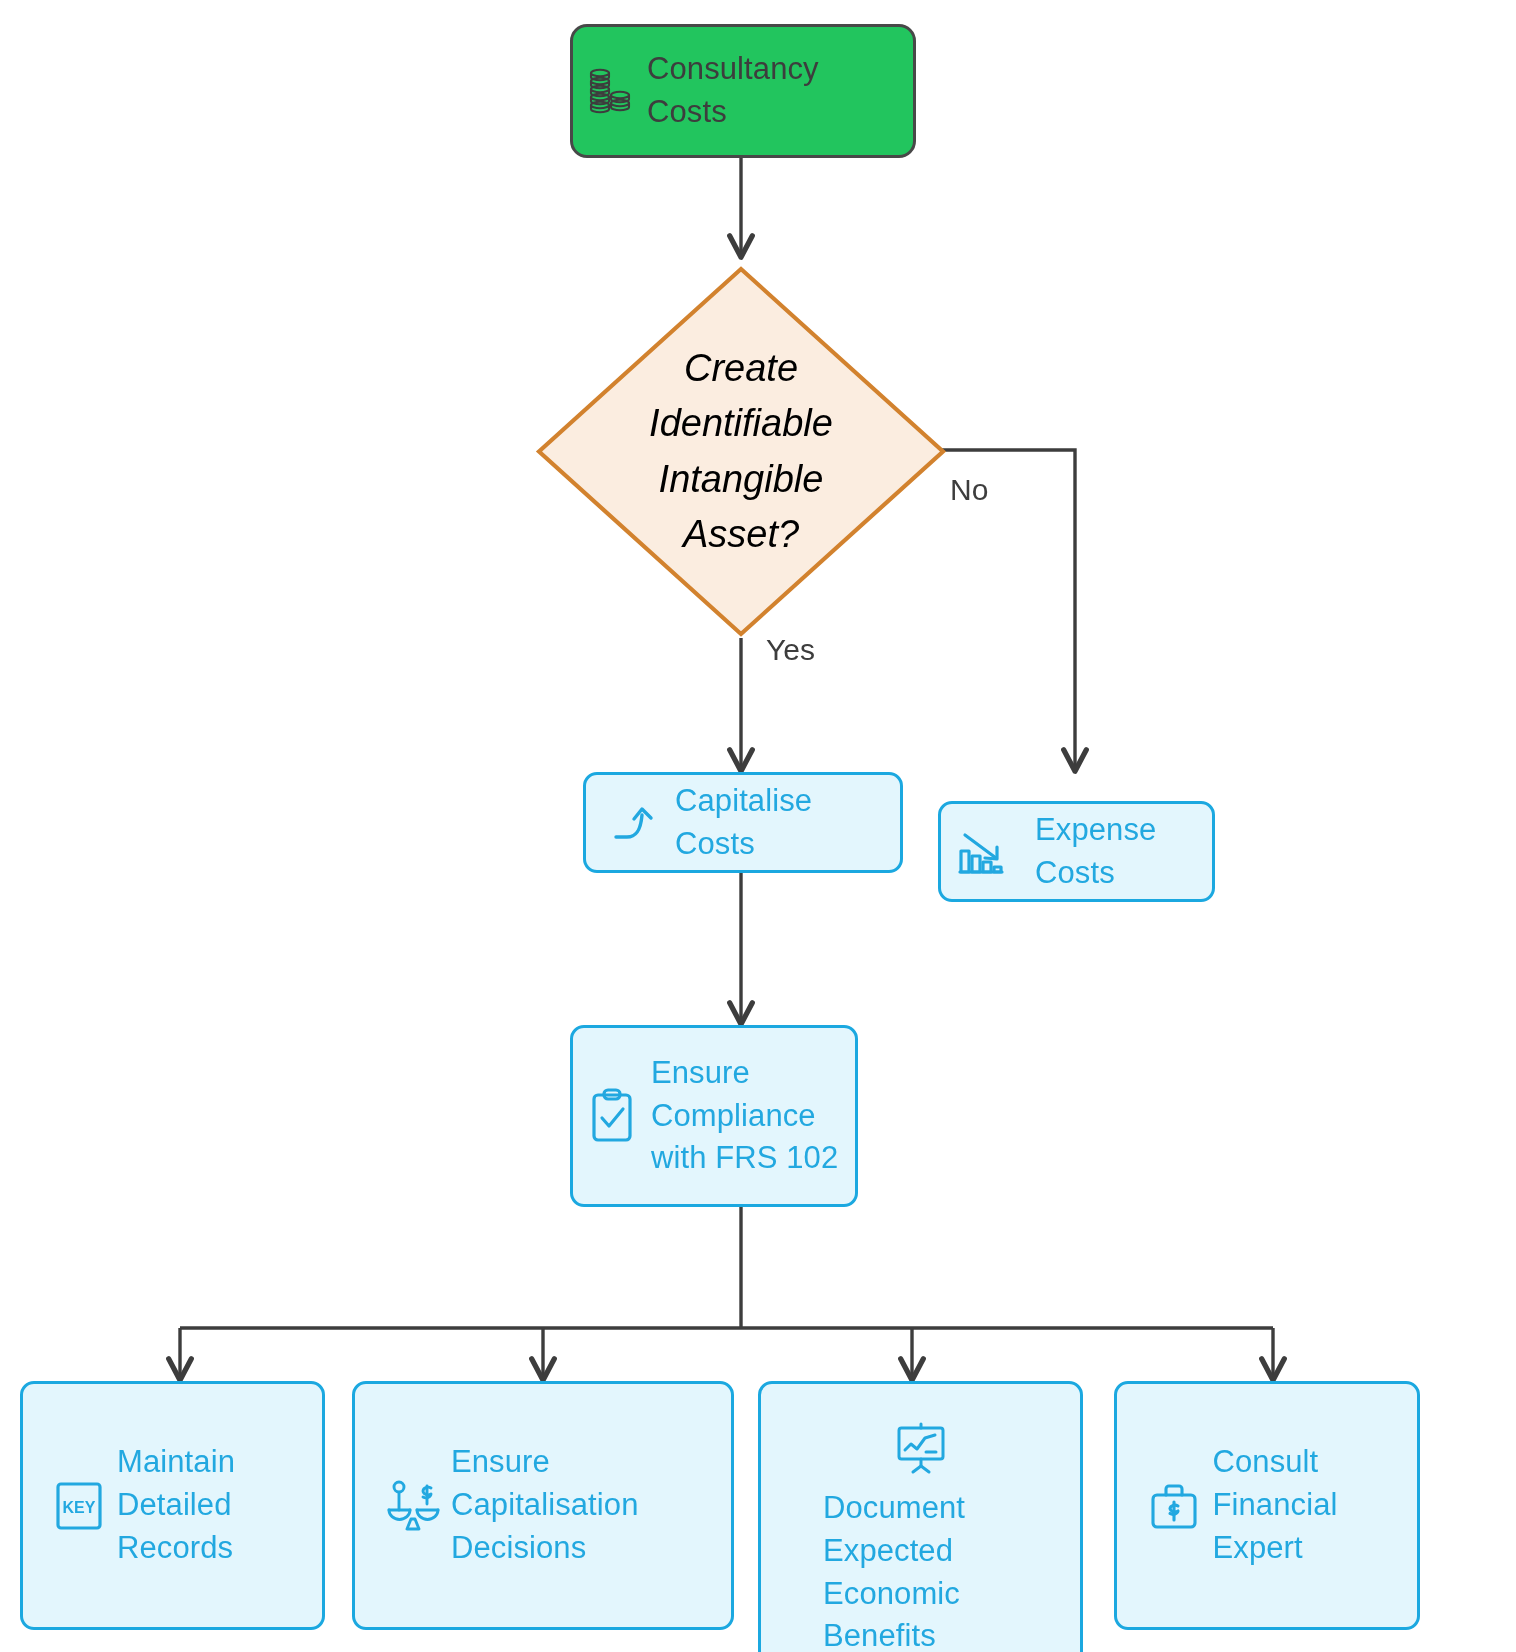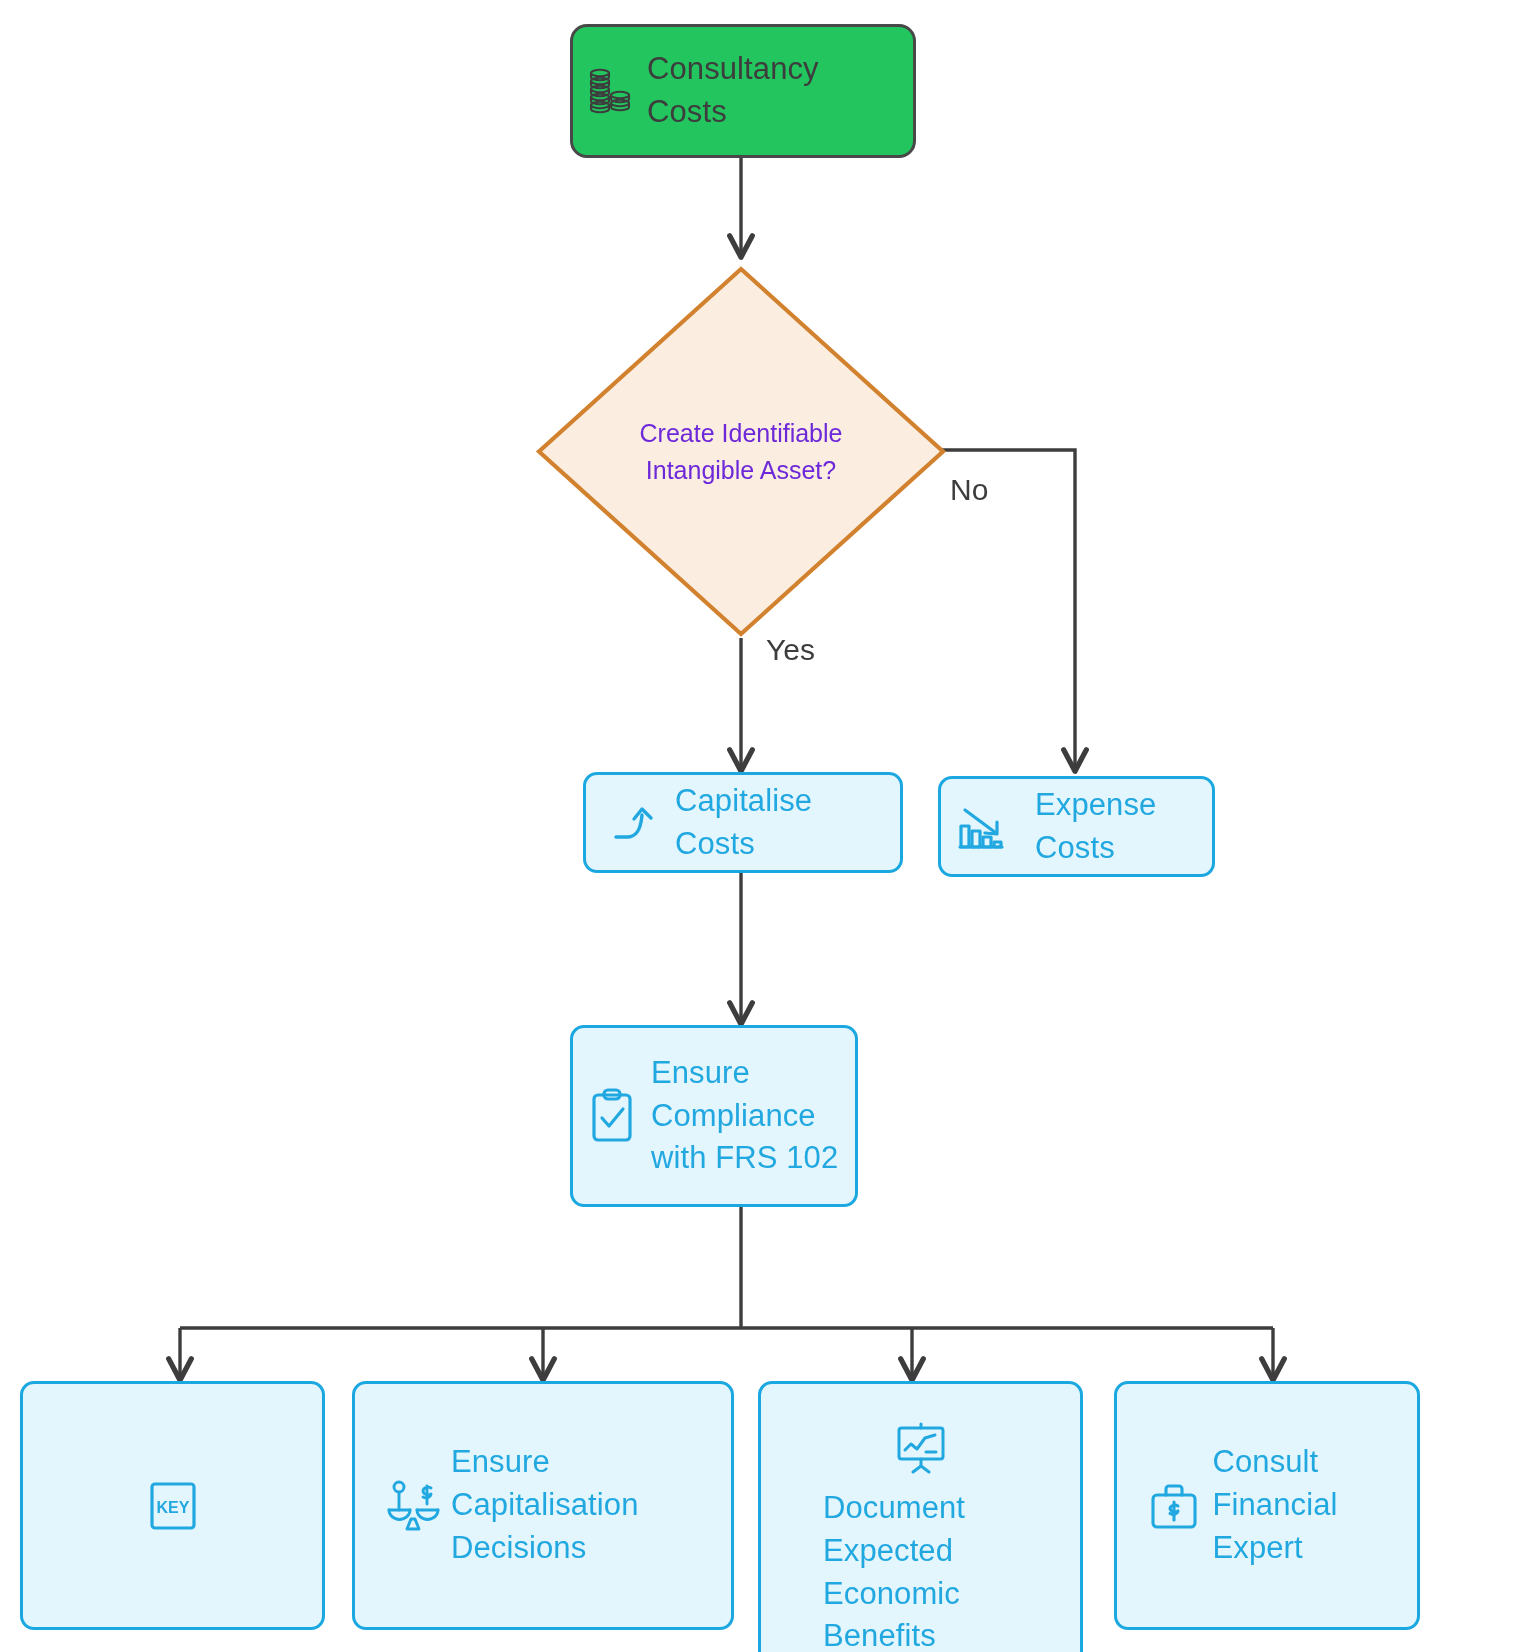--- a/index.html
+++ b/index.html
@@ -14,21 +14,21 @@
 
   .n-start{background:#22c55e;border:3px solid #484848;border-radius:17px;}
   .n-start .lbl{color:#3d3d3d;}
 
   .n-blue{background:#e3f6fd;border:3px solid #1ba8e0;}
   .n-blue .lbl{color:#22a8e0;}
 
   .diamond{position:absolute;}
   .diamond .dlbl{position:absolute;left:0;top:0;width:100%;height:100%;
       display:flex;align-items:center;justify-content:center;text-align:center;
-      color:#6d28d9;font-size:25px;line-height:1.45;}
+      color:#000000;font-size:38px;line-height:1.45;font-style:italic;}
 
   .elabel{position:absolute;color:#3d3d3d;font-size:30px;}
 </style>
 </head>
 <body>
 
 <div id="stage">
 
   <svg id="edges" viewBox="0 0 1516 1652">
     <defs>
@@ -97,21 +97,21 @@
       <svg width="52" height="48" viewBox="0 0 52 48">
         <g fill="none" stroke="#22a8e0" stroke-width="3.4" stroke-linecap="round" stroke-linejoin="round">
           <path d="M5,38 L16,38 C27,38 30,28 31,16"></path>
           <path d="M23,20 L31,10 L40,19"></path>
         </g>
       </svg>
     </span>
     <span class="lbl" style="max-width:200px;">Capitalise Costs</span>
   </div>
 
-  <div class="node n-blue" style="left:938px;top:776px;width:277px;height:101px;gap:28px;">
+  <div class="node n-blue" style="left:938px;top:801px;width:277px;height:101px;gap:28px;">
     <span class="ico">
       <svg width="52" height="50" viewBox="0 0 52 50">
         <g fill="none" stroke="#22a8e0" stroke-width="3.2" stroke-linecap="round" stroke-linejoin="round">
           <path d="M5,45 L47,45"></path>
           <rect x="6" y="24" width="8" height="21"></rect>
           <rect x="17" y="29" width="8" height="16"></rect>
           <rect x="28" y="35" width="8" height="10"></rect>
           <rect x="39" y="40" width="7" height="5"></rect>
           <path d="M10,8 L41,31"></path>
           <path d="M42,20 L42,32 L30,31" stroke-width="3.2"></path>
@@ -136,20 +136,21 @@
 
   <div class="node n-blue" style="left:20px;top:1381px;width:305px;height:249px;gap:12px;">
     <span class="ico">
       <svg width="52" height="56" viewBox="0 0 52 56">
         <g fill="none" stroke="#22a8e0" stroke-width="3.2" stroke-linecap="round" stroke-linejoin="round">
           <rect x="5" y="6" width="42" height="44" rx="3"></rect>
           <text x="26" y="35" text-anchor="middle" font-family="Liberation Sans, sans-serif" font-size="16" font-weight="bold" fill="#22a8e0" stroke="none">KEY</text>
         </g>
       </svg>
     </span>
+    <span class="lbl" style="max-width:175px;">Maintain Detailed Records</span>
   </div>
 
   <div class="node n-blue" style="left:352px;top:1381px;width:382px;height:249px;gap:10px;">
     <span class="ico">
       <svg width="56" height="58" viewBox="0 0 56 58">
         <g fill="none" stroke="#22a8e0" stroke-width="2.9" stroke-linecap="round" stroke-linejoin="round">
           <circle cx="14" cy="10" r="5"></circle>
           <path d="M14,16 L14,33"></path>
           <path d="M4,33 L25,33"></path>
           <path d="M4,33 a10,9 0 0 0 21,0"></path>

